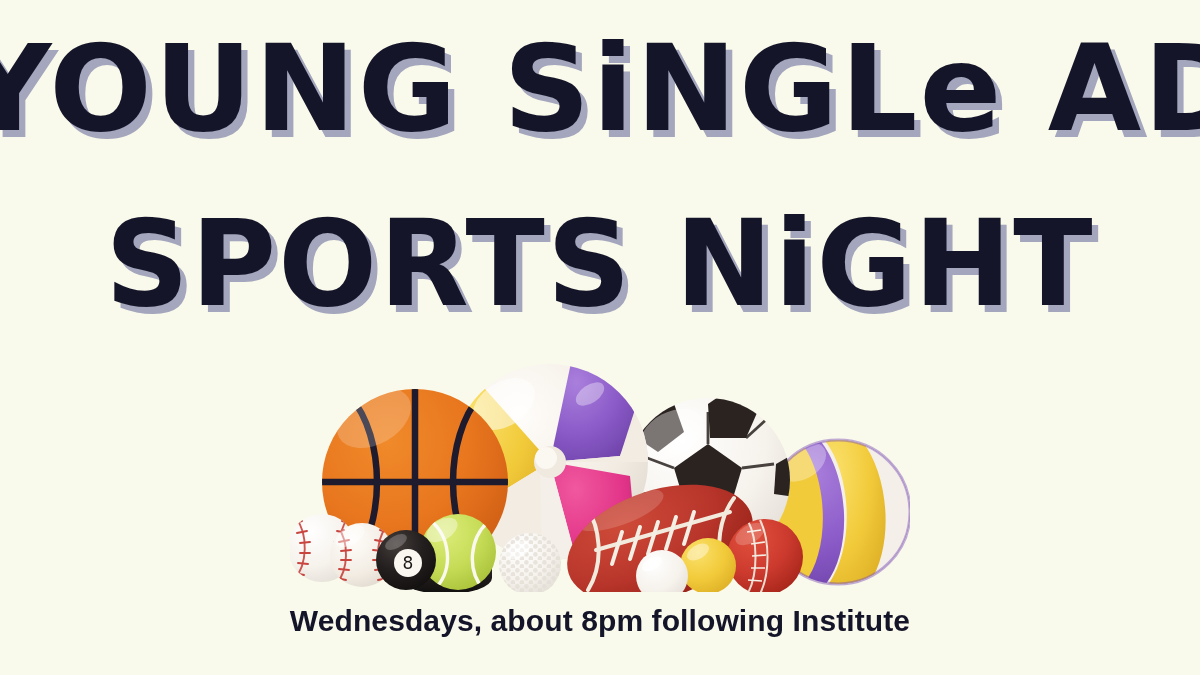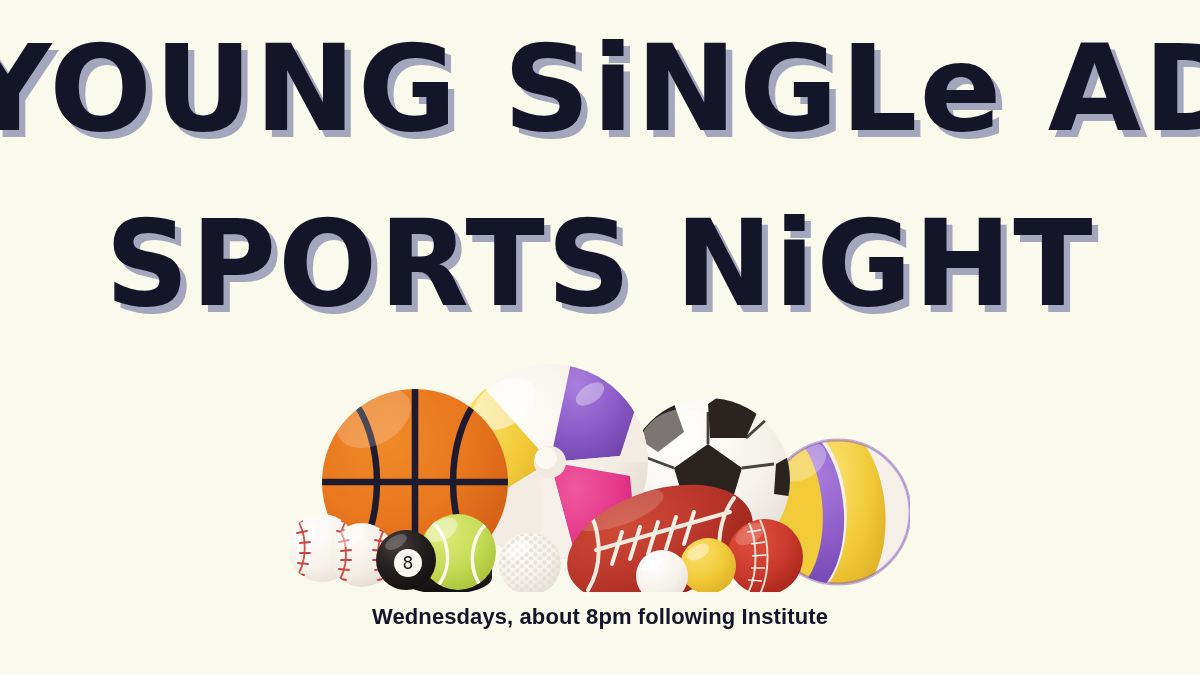--- a/index.html
+++ b/index.html
@@ -42,21 +42,21 @@
   }
 
   
   .caption {
     position:absolute;
     left:0; right:0;
     top:604px;
     text-align:center;
     font-family:"Liberation Sans", sans-serif;
     font-weight:bold;
-    font-size:22px;
+    font-size:30px;
     letter-spacing:0.1px;
     color:#15152A;
     white-space:nowrap;
   }
 
   
   .illustration {
     position:absolute;
     left:290px;
     top:352px;

